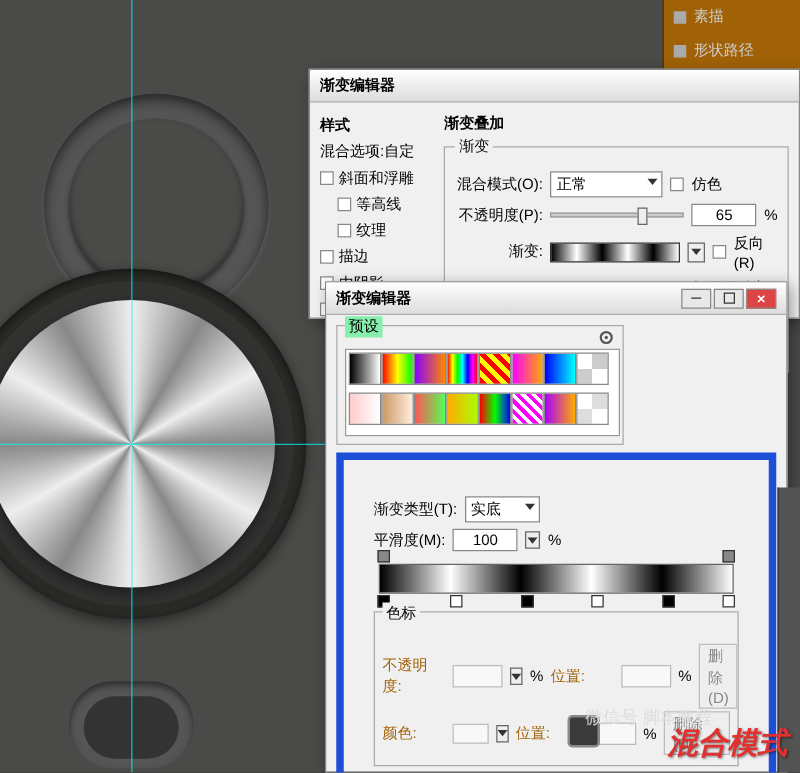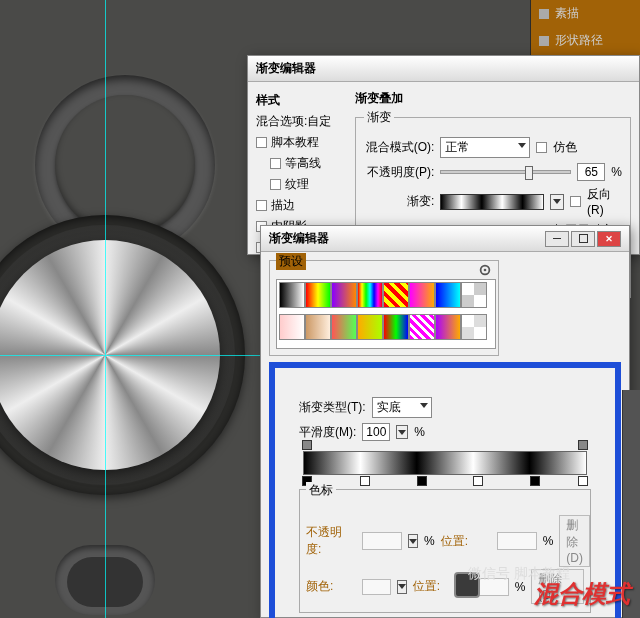--- a/index.html
+++ b/index.html
@@ -35,32 +35,32 @@
 .cb{width:11px;height:11px;border:1px solid #888;background:#fff;flex-shrink:0;display:flex;align-items:center;justify-content:center;font-size:9px;color:#333}
 .cb.on::after{content:"✓"}
 .indent{padding-left:14px}
 .grad-col{flex:1}
 .fset{border:1px solid #aaa;padding:6px 8px;margin-top:2px}
 .fset-lbl{font-size:12px;padding:0 3px}
 .row{display:flex;align-items:center;gap:6px;margin:5px 0}
 .lbl{text-align:right;min-width:70px}
 .sel{border:1px solid #888;background:#fff;padding:1px 16px 1px 4px;min-width:90px;position:relative}
 .sel::after{content:"";position:absolute;right:3px;top:5px;border-left:4px solid transparent;border-right:4px solid transparent;border-top:5px solid #333}
-.num{border:1px solid #888;background:#fff;padding:1px 3px;width:28px;text-align:center}
+.num{border:1px solid #888;background:#fff;padding:1px 3px;width:52px;text-align:center}
 .slider{flex:1;height:4px;background:#ccc;position:relative;border:1px solid #999}
 .slider-th{position:absolute;top:-5px;width:8px;height:14px;background:#eee;border:1px solid #666}
 .grad-sw{width:120px;height:16px;border:1px solid #333;background:linear-gradient(90deg,#000,#fff 20%,#000 40%,#fff 60%,#000 80%,#fff)}
 .dd{width:16px;height:16px;border:1px solid #666;background:#eee;display:flex;align-items:center;justify-content:center}
 .dd::after{content:"";border-left:4px solid transparent;border-right:4px solid transparent;border-top:5px solid #333}
 .angle-dial{width:28px;height:28px;border:1px solid #666;border-radius:50%;background:#fff;position:relative}
 .angle-dial::after{content:"";position:absolute;left:13px;top:2px;width:1px;height:12px;background:#333}
 .dlg2{left:260px;top:225px;width:370px;height:393px}
 .dlg2-body{padding:8px;position:relative;height:calc(100% - 24px)}
 .presets{border:1px solid #aaa;padding:18px 6px 6px;position:relative;width:230px}
-.presets-lbl{position:absolute;top:-8px;left:6px;background:#a16207;padding:0 3px}
+.presets-lbl{position:absolute;top:-8px;left:6px;background:#86efac;padding:0 3px}
 .preset-grid{display:flex;flex-wrap:wrap;gap:0;width:220px;height:70px;overflow:auto;border:1px solid #999;padding:2px;background:#fff}
 .pg{width:26px;height:26px;border:1px solid #888;flex-shrink:0}
 .gear{position:absolute;right:6px;top:2px;width:14px;height:14px}
 .btns-col{position:absolute;right:8px;top:8px;width:88px;display:flex;flex-direction:column;gap:6px}
 .btn{border:1px solid #888;background:linear-gradient(#fff,#e0e0e0);padding:3px 4px;text-align:center;border-radius:2px;cursor:pointer}
 .name-row{display:flex;align-items:center;gap:6px;margin:12px 0}
 .name-in{flex:1;border:1px solid #888;background:#fff;padding:2px 4px;max-width:170px}
 .type-box{border:6px solid #1d4ed8;padding:24px;margin-top:6px}
 .grad-editor{margin-top:8px}
 .grad-bar{height:24px;border:1px solid #666;background:linear-gradient(90deg,#000,#fff 20%,#000 40%,#fff 60%,#000 80%,#fff);position:relative;margin:10px 4px}
@@ -109,21 +109,21 @@
       <span>渐变编辑器</span>
     </div>
   <div class="dlg1-body">
     <div class="styles-col">
       <div class="styles-head">样式</div>
       <div class="style-row">
           <span>混合选项:自定</span>
         </div>
       <div class="style-row">
           <span class="cb"></span>
-          <span>脚本教程</span>
+          <span>斜面和浮雕</span>
         </div>
       <div class="style-row indent">
           <span class="cb"></span>
           <span>等高线</span>
         </div>
       <div class="style-row indent">
           <span class="cb"></span>
           <span>纹理</span>
         </div>
       <div class="style-row">

